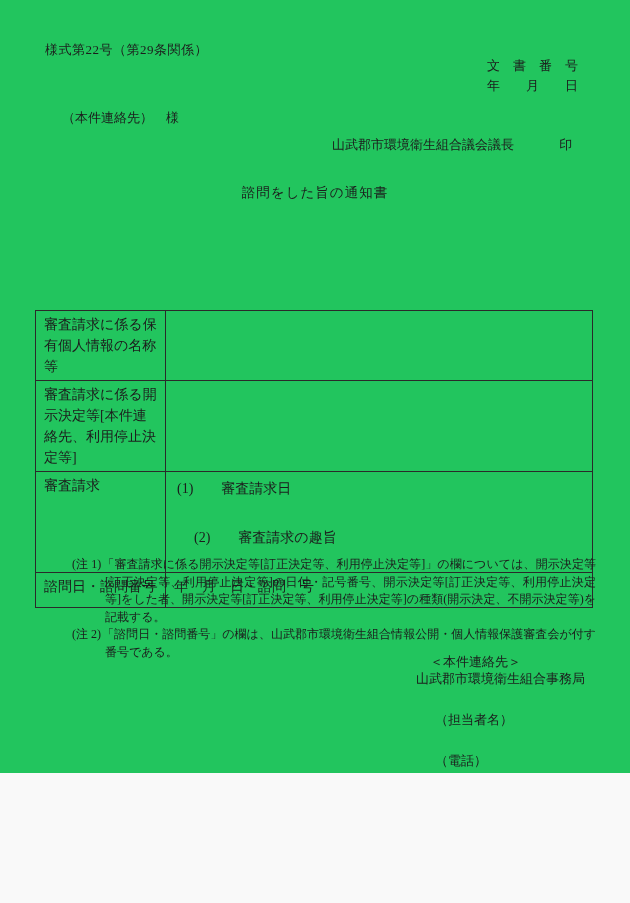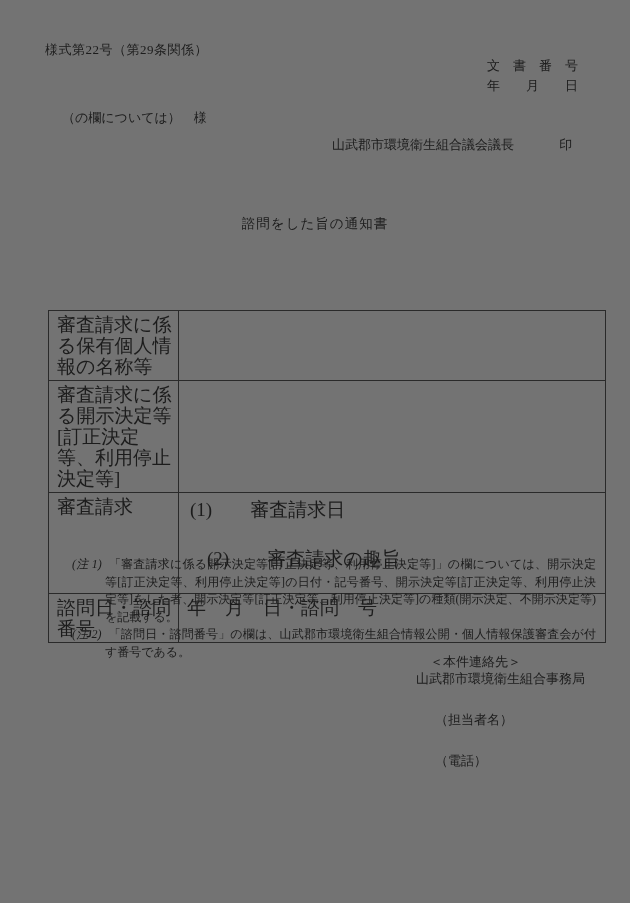--- a/index.html
+++ b/index.html
@@ -3,22 +3,22 @@
 <meta charset="utf-8">
 <style>
   html, body {
     margin: 0;
     padding: 0;
     background: #f9f9f9;
   }
   .page {
     position: relative;
     width: 630px;
-    height: 903px;
-    background: #737373;
+    height: 773px;
+    background: #22c55e;
     font-family: "Liberation Serif", "DejaVu Serif", serif;
     color: #1c1c1c;
     font-size: 13px;
     overflow: hidden;
   }
   .form-number {
     position: absolute;
     left: 45px;
     top: 41px;
     letter-spacing: 0.5px;
@@ -46,38 +46,37 @@
     margin-left: 42px;
   }
   .doc-title {
     position: absolute;
     left: 0;
     top: 184px;
     width: 100%;
     text-align: center;
     font-size: 13.5px;
     letter-spacing: 1px;
-    margin-top: 31px;
   }
   .body-par {
     position: absolute;
     left: 40px;
     top: 216px;
     width: 553px;
     line-height: 26px;
     text-align: justify;
     text-indent: 44px;
   }
   table.main-table {
     position: absolute;
-    left: 48px;
+    left: 35px;
     top: 310px;
     border-collapse: collapse;
     table-layout: fixed;
-    font-size: 19px;
+    font-size: 14px;
     font-family: Liberation Serif, serif;
   }
   table.main-table td {
     border: 1px solid #2a2a2a;
     vertical-align: top;
     padding: 3px 6px 3px 8px;
     line-height: 21px;
   }
   td.col-label { width: 115px; }
   td.col-value { width: 412px; }
@@ -95,21 +94,21 @@
     top: 556px;
     width: 560px;
     font-size: 12px;
     line-height: 17.5px;
   }
   .note {
     padding-left: 69px;
     text-indent: -33px;
     text-align: justify;
   }
-  .note .marker { margin-right: 7px; font-style: italic; }
+  .note .marker { margin-right: 1px; }
   .contact {
     position: absolute;
     left: 416px;
     top: 653px;
     line-height: 17px;
     white-space: nowrap;
   }
   .contact .indent-sm { padding-left: 14px; }
   .contact .indent-md { padding-left: 19px; margin-top: 24px; }
 </style>
@@ -118,38 +117,38 @@
 
 <div class="page">
 
   <div class="form-number">様式第22号（第29条関係）</div>
 
   <div class="doc-number-block">
     <div>文　書　番　号</div>
     <div>年　　月　　日</div>
   </div>
 
-  <div class="addressee">（の欄については）　様</div>
+  <div class="addressee">（本件連絡先）　様</div>
 
   <div class="sender-line">
     <span>山武郡市環境衛生組合議会議長</span>
     <span class="seal">印</span>
   </div>
 
   <div class="doc-title">諮問をした旨の通知書</div>
 
 
   <table class="main-table">
     <tbody>
       <tr class="row-1">
         <td class="col-label">審査請求に係る保有個人情報の名称等</td>
         <td class="col-value"></td>
       </tr>
       <tr class="row-2">
-        <td class="col-label">審査請求に係る開示決定等[訂正決定等、利用停止決定等]</td>
+        <td class="col-label">審査請求に係る開示決定等[本件連絡先、利用停止決定等]</td>
         <td class="col-value"></td>
       </tr>
       <tr class="row-3">
         <td class="col-label v-middle">審査請求</td>
         <td class="col-value">
           <div class="req-item-1">(1)　　審査請求日</div>
           <div class="req-item-2">(2)　　審査請求の趣旨</div>
         </td>
       </tr>
       <tr class="row-4">

